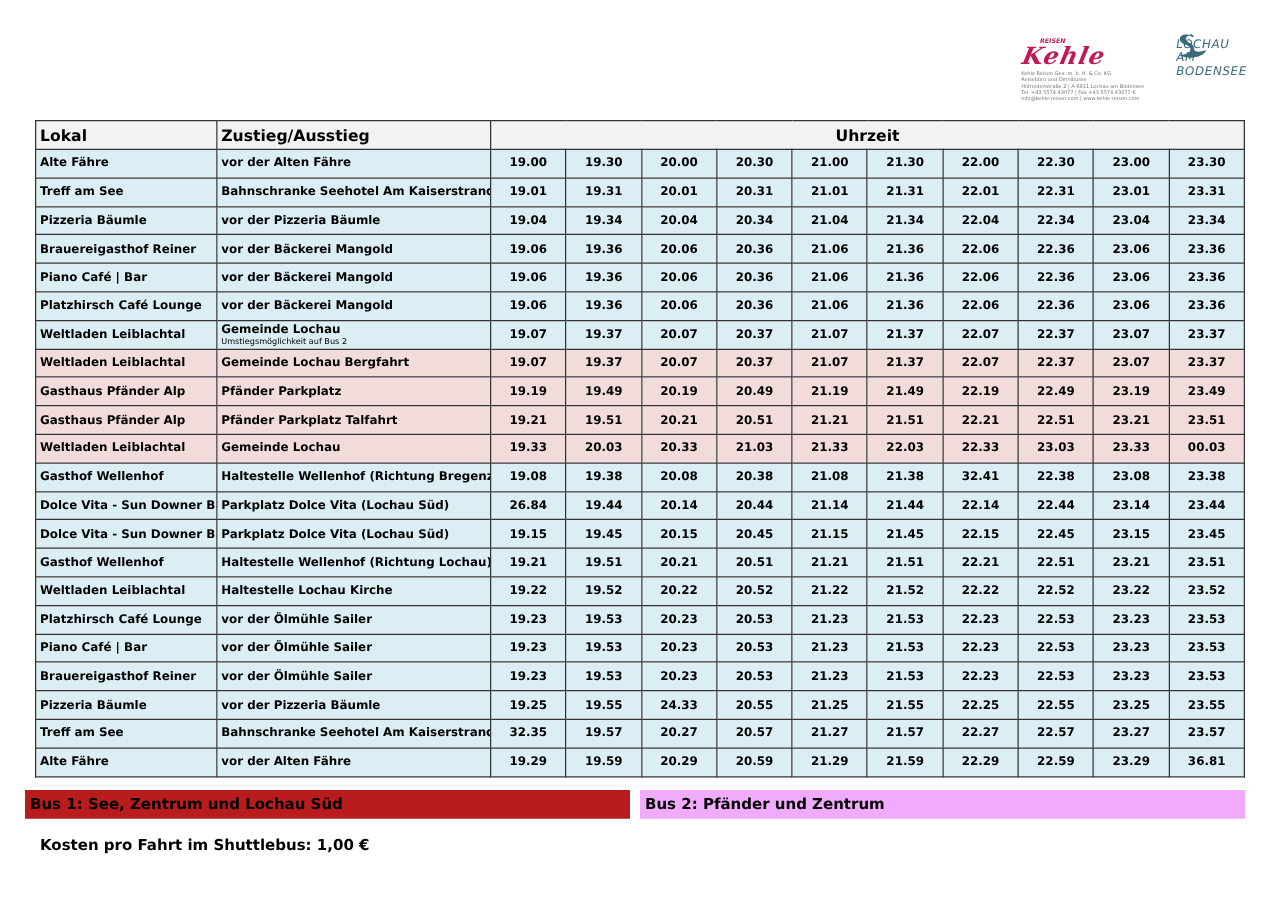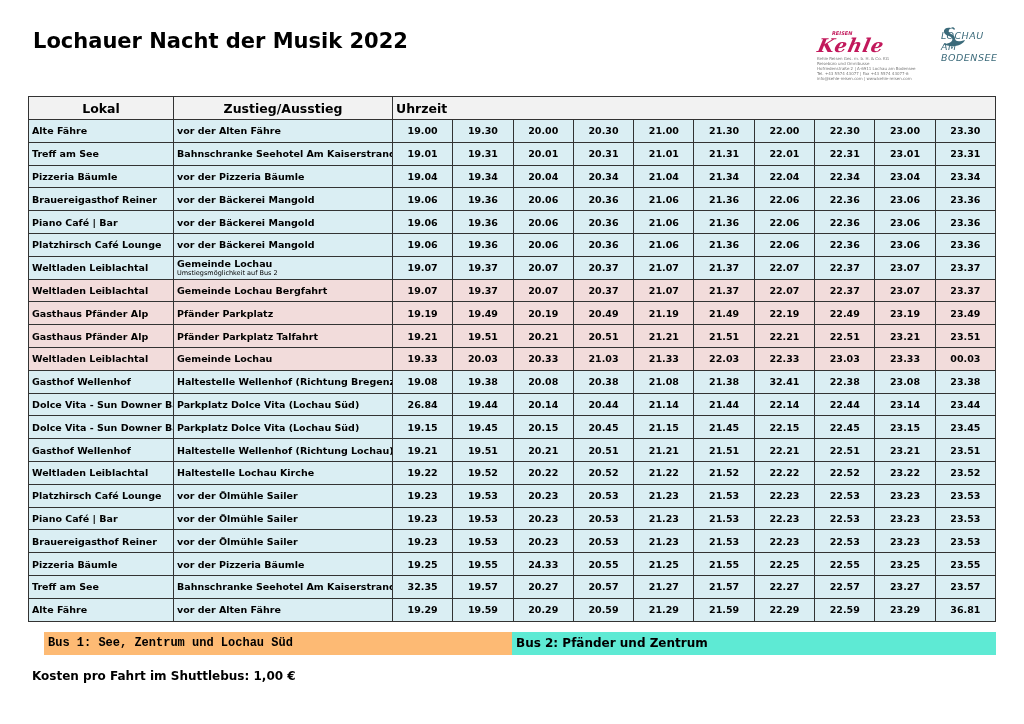--- a/index.html
+++ b/index.html
@@ -6,37 +6,36 @@
   body { width: 1024px; height: 724px; position: relative; overflow: hidden; font-family: "DejaVu Sans", sans-serif; color: #000; }
   .title { position: absolute; left: 33px; top: 27px; font-family: "DejaVu Sans", sans-serif; font-weight: bold; font-size: 21px; line-height: 28px; letter-spacing: 0px; }
   .logo-kehle { position: absolute; left: 812px; top: 30px; width: 112px; height: 60px; }
   .kehle-word { position: absolute; left: 6px; top: 4px; font-family: "DejaVu Serif", serif; font-style: italic; font-weight: bold; font-size: 19px; color: #c2185b; letter-spacing: 1px; transform: skewX(-12deg); }
   .kehle-reisen { position: absolute; left: 20px; top: 0px; font-size: 5px; font-weight: bold; color: #c2185b; font-style: italic; }
   .kehle-lines { position: absolute; left: 5px; top: 26px; font-size: 4px; line-height: 5px; color: #777; width: 110px; }
   .logo-lochau { position: absolute; left: 935px; top: 26px; width: 70px; height: 60px; }
   .lochau-text { position: absolute; left: 6px; top: 4px; font-size: 9.5px; line-height: 11px; color: #3b6a7a; font-style: italic; letter-spacing: 0.5px; }
   table.plan { position: absolute; left: 28px; top: 96px; width: 968px; border-collapse: collapse; table-layout: fixed; }
   table.plan td, table.plan th { border: 1px solid #333; font-size: 9.5px; font-weight: bold; height: 21.8px; padding: 0 3px; white-space: nowrap; overflow: hidden; }
-  table.plan th { background: #f2f2f2; font-size: 12.5px; text-align: center; height: 22px; }
-  table.plan th.center { text-align: left; }
+  table.plan th { background: #f2f2f2; font-size: 12.5px; text-align: left; height: 22px; }
+  table.plan th.center { text-align: center; }
   table.plan td.t { text-align: center; }
   tr.bus1 td { background: #daeef3; }
   tr.bus2 td { background: #f2dcdb; }
   .sub { display: block; font-size: 6.5px; font-weight: normal; line-height: 8px; }
   .main2 { display: block; line-height: 11px; }
   .legend { position: absolute; top: 632px; height: 23px; line-height: 23px; font-size: 12px; font-weight: bold; padding-left: 4px; box-sizing: border-box; }
-  .legend.b1 { left: 44px; width: 484px; background: #fdba74; font-family: Liberation Mono, monospace; }
-  .legend.b2 { left: 512px; width: 484px; background: #5eead4; }
+  .legend.b1 { left: 20px; width: 484px; background: #b91c1c; }
+  .legend.b2 { left: 512px; width: 484px; background: #f0abfc; }
   .cost { position: absolute; left: 32px; top: 669px; font-size: 12px; font-weight: bold; }
 </style>
 </head>
 <body>
 
 <div class="title">
-  <div>Lochauer Nacht der Musik 2022</div>
 </div>
 
 <div class="logo-kehle">
   <span class="kehle-reisen">REISEN</span>
   <span class="kehle-word">Kehle</span>
   <div class="kehle-lines">
     <div>Kehle Reisen Ges. m. b. H. &amp; Co. KG</div>
     <div>Reisebüro und Omnibusse</div>
     <div>Hofriedenstraße 2 | A-6911 Lochau am Bodensee</div>
     <div>Tel. +43 5574 43077 | Fax +43 5574 43077-6</div>

